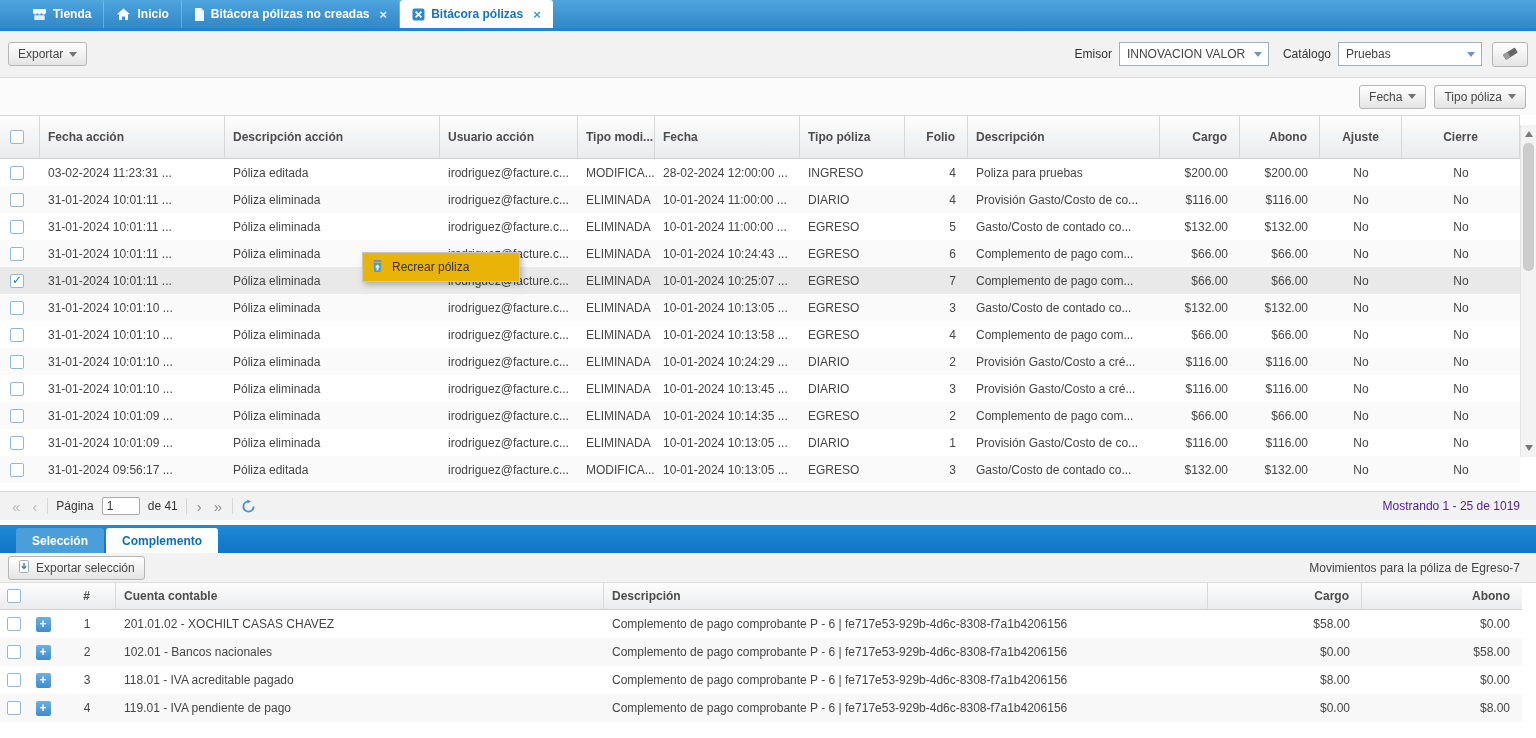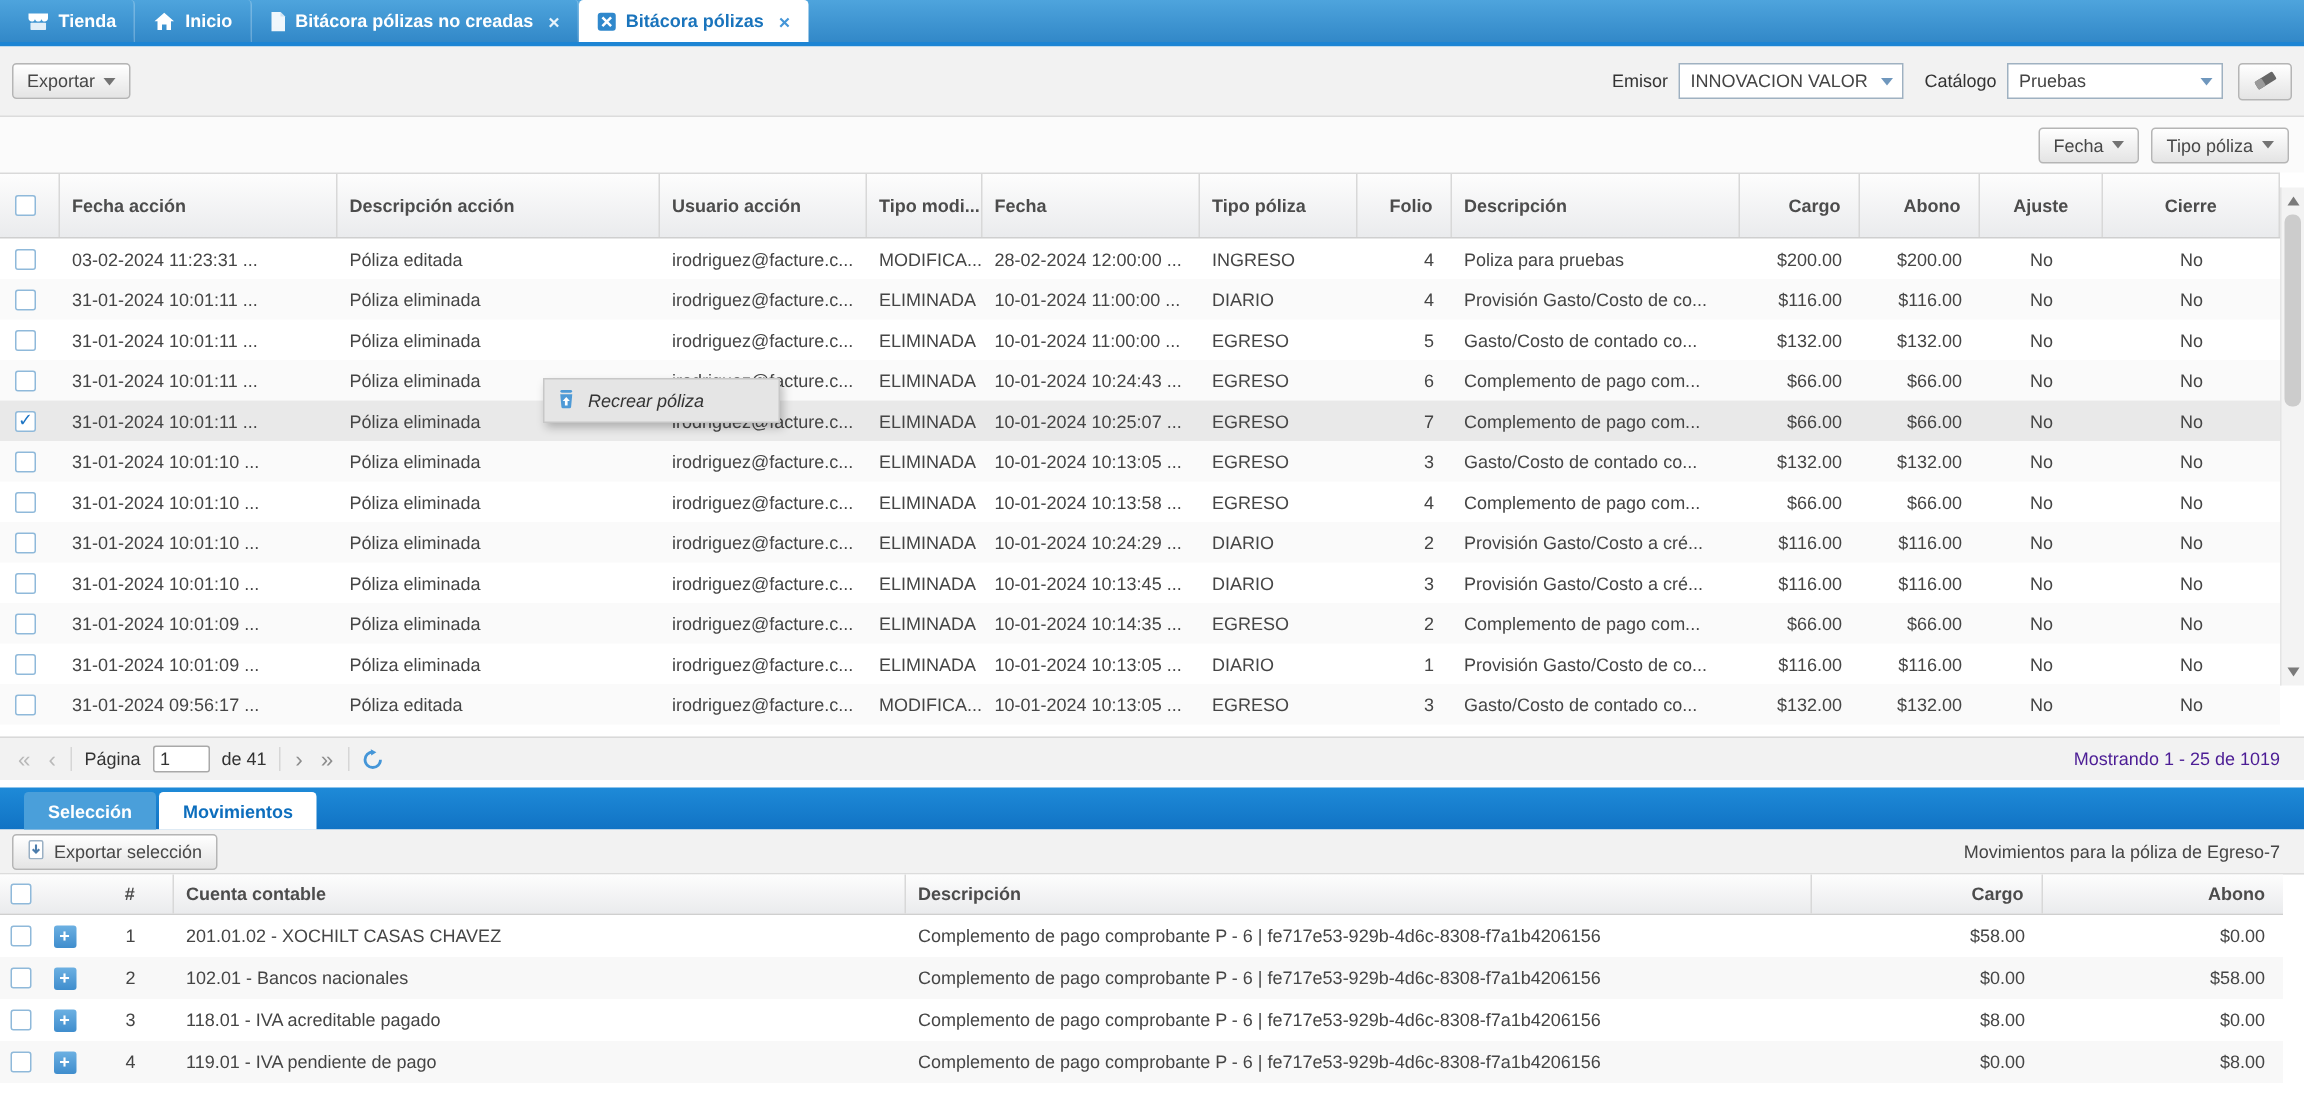--- a/index.html
+++ b/index.html
@@ -2,21 +2,21 @@
 <html><head>
 <meta charset="utf-8">
 <style>
   * { margin:0; padding:0; box-sizing:border-box; }
   html,body { width:1536px; height:738px; overflow:hidden; background:#fff;
               font-family:"Liberation Sans","DejaVu Sans",sans-serif; font-size:12px; color:#444; }
   body { position:relative; }
 
   
   .tabbar { height:31px; background:linear-gradient(180deg,#4ea4dd,#3288c8);
-            border-bottom:3px solid #1d85d4; display:flex; align-items:flex-end; padding-left:6px; }
+            border-bottom:3px solid #1d85d4; display:flex; align-items:flex-end; padding-left:20px; }
   .tab { height:28px; display:flex; align-items:center; gap:6px; padding:0 12px;
          color:#fff; font-weight:bold; cursor:pointer; border-right:1px solid rgba(255,255,255,.25);
          border-radius:3px 3px 0 0; white-space:nowrap; }
   .tab.active { background:#fff; color:#1a74bc; border-right:none; }
   .tab .close { font-weight:bold; font-size:13px; color:#e8f3fb; margin-left:4px; line-height:1; }
   .tab.active .close { color:#4596d8; }
   .ticon { display:inline-flex; align-items:center; }
 
   
   .toolbar1 { height:47px; background:#f2f2f2; border-bottom:1px solid #dcdcdc;
@@ -101,22 +101,22 @@
   .bghead { height:27px; background:linear-gradient(#fdfdfd,#eaebed); border-bottom:1px solid #cfcfcf; }
   .bg-row { height:28px; }
   .bg-body .bg-row:nth-of-type(even) { background:#f8f8f8; }
   .b-cb{width:28px; justify-content:center; padding:0;} .b-exp{width:30px; justify-content:center; padding:0;}
   .b-num{width:58px; justify-content:center;} .b-cuenta{width:488px;} .b-desc{width:604px;}
   .b-cargo{width:154px;} .b-abono{flex:1; padding-right:16px;}
   .plus { width:15px; height:15px; border-radius:2px; background:linear-gradient(#6cb0e2,#3f8dcd);
           color:#fff; font-weight:bold; font-size:12px; line-height:14px; text-align:center; cursor:pointer; }
 
   
-  .ctxmenu { position:absolute; left:362px; top:252px; width:158px; background:#e5e5e5;
-             border:1px solid #c7c7c7; box-shadow:2px 3px 6px rgba(0,0,0,.25); padding:2px; z-index:50;font-style:italic; }
+  .ctxmenu { position:absolute; left:362px; top:252px; width:158px; background:#eab308;
+             border:1px solid #c7c7c7; box-shadow:2px 3px 6px rgba(0,0,0,.25); padding:2px; z-index:50; }
   .ctxitem { display:flex; align-items:center; gap:8px; height:24px; padding:0 6px; color:#333; cursor:pointer; }
 </style>
 </head>
 <body>
 
 <div class="tabbar">
   <div class="tab">
     <span class="ticon">
       <svg width="15" height="13" viewBox="0 0 15 13">
           <path d="M1 1h13v3.2c0 1.2-1 2.2-2.2 2.2-1.1 0-2-.8-2.1-1.8-.2 1-1.1 1.8-2.2 1.8s-2-.8-2.2-1.8c-.1 1-1 1.8-2.1 1.8C2 6.4 1 5.4 1 4.2z" fill="#fff"></path>
@@ -471,21 +471,21 @@
   <span class="status">Mostrando 1 - 25 de 1019</span>
 </div>
 
 <div class="gap"></div>
 
 <div class="bluebar">
   <div class="btab inactive">
     <span>Selección</span>
   </div>
   <div class="btab active">
-    <span>Movimientos</span>
+    <span>Complemento</span>
   </div>
 </div>
 
 <div class="toolbar2">
   <div class="btn">
     <span>
       <svg width="12" height="13" viewBox="0 0 12 13">
           <rect x="1.5" y=".5" width="9" height="12" rx="1" fill="#fff" stroke="#9ab0c4"></rect>
           <path d="M6 3v5M3.8 6.2 6 8.4l2.2-2.2" stroke="#4b7cab" stroke-width="1.4" fill="none"></path>
         </svg>

